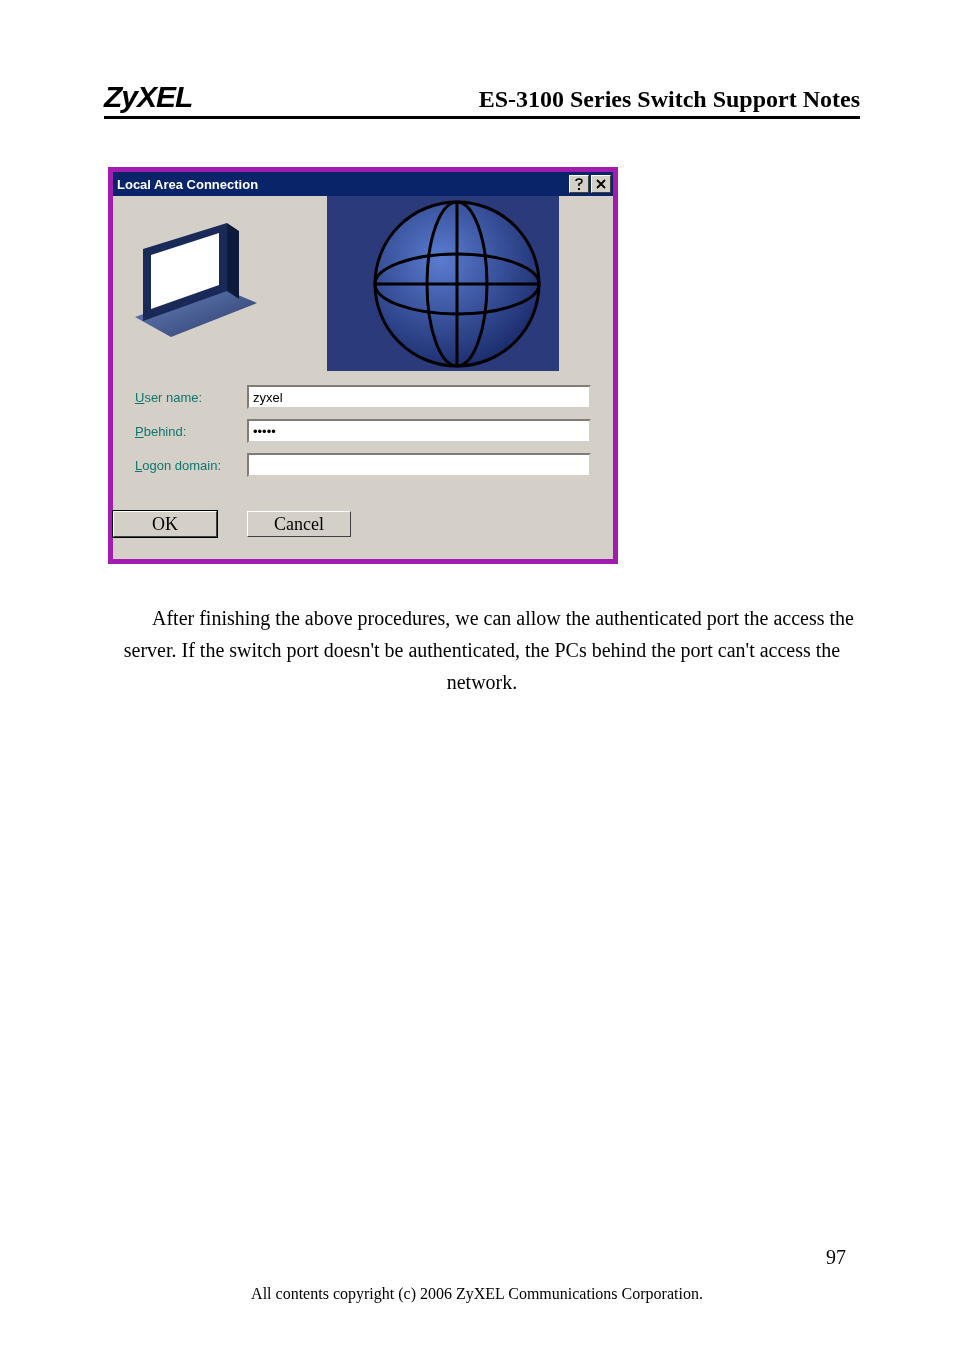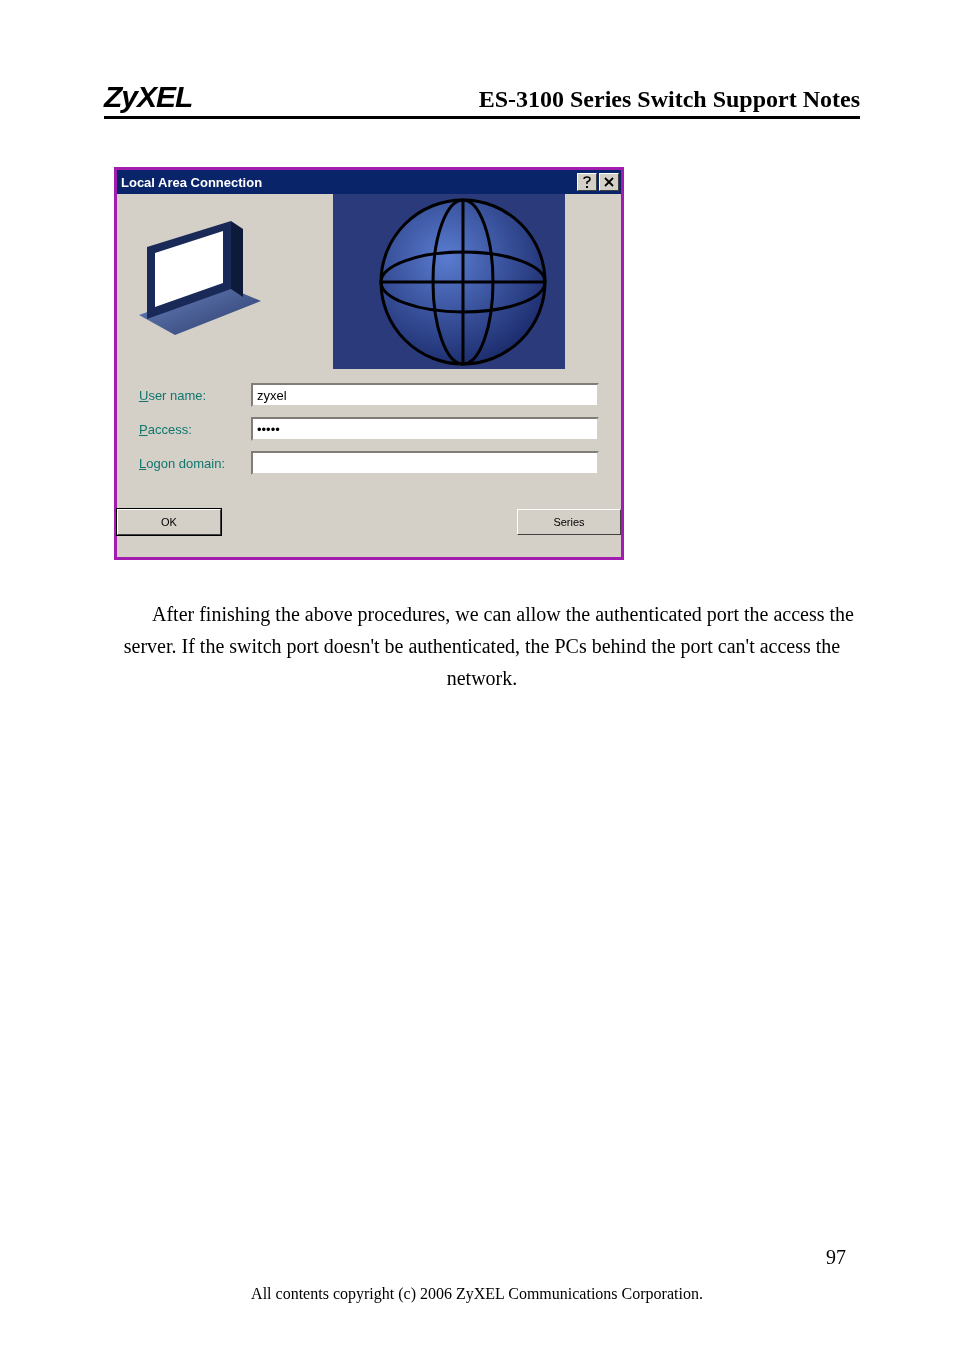--- a/index.html
+++ b/index.html
@@ -31,23 +31,23 @@
   }
   .header-title {
     font-weight: bold;
     font-size: 24px;
     color: #000;
     margin-top: 30px;
   }
 
   
   .dialog-wrap {
-    margin-left: 10px;
+    margin-left: 4px;
     width: 510px;
-    border: 3px solid #a21caf;
+    border: 5px solid #a21caf;
   }
   .titlebar {
     background: #0a246a;
     color: #fff;
     height: 24px;
     display: flex;
     align-items: center;
     font-family: Tahoma, Arial, sans-serif;
     font-weight: bold;
     font-size: 13px;
@@ -107,25 +107,25 @@
     flex: 1;
     height: 24px;
     background: #fff;
     border: 2px inset #d4d0c8;
     padding: 0 4px;
     font-family: Tahoma, Arial, sans-serif;
     font-size: 13px;
   }
   .dialog-buttons {
     display: flex;
-    justify-content: space-between;
+    justify-content: flex-start;
     gap: 30px;
     padding: 16px 0 22px 0;
-    font-family: Liberation Sans, sans-serif;
-    font-size: 11px;
+    font-family: Liberation Serif, serif;
+    font-size: 18px;
   }
   .win-btn {
     width: 104px;
     height: 26px;
     background: #d4d0c8;
     border-top: 1px solid #fff;
     border-left: 1px solid #fff;
     border-right: 1px solid #404040;
     border-bottom: 1px solid #404040;
     display: flex; align-items: center; justify-content: center;
@@ -220,35 +220,35 @@
           </svg>
         </div>
       </div>
 
       <div class="form-area">
         <div class="form-row">
           <label class="form-label"><span class="underline">U</span><span>ser name:</span></label>
           <input class="win-input" value="zyxel" style="">
         </div>
         <div class="form-row">
-          <label class="form-label"><span class="underline">P</span><span>access:</span></label>
+          <label class="form-label"><span class="underline">P</span><span>behind:</span></label>
           <input class="win-input" value="•••••" style="">
         </div>
         <div class="form-row">
           <label class="form-label"><span class="underline">L</span><span>ogon domain:</span></label>
           <input class="win-input" value="" style="">
         </div>
       </div>
 
       <div class="dialog-buttons">
         <div class="win-btn default">
             <span>OK</span>
           </div>
         <div class="win-btn">
-            <span>Series</span>
+            <span>Cancel</span>
           </div>
       </div>
     </div>
   </div>
 
   <p class="paragraph"><span class="indent"></span><span>After finishing the above procedures, we can allow the authenticated port the access the server. If the switch port doesn't be authenticated, the PCs behind the port can't access the network.</span></p>
 </div>
 
 <div class="page-num">97</div>
 <div class="footer">All contents copyright (c) 2006 ZyXEL Communications Corporation.</div>

